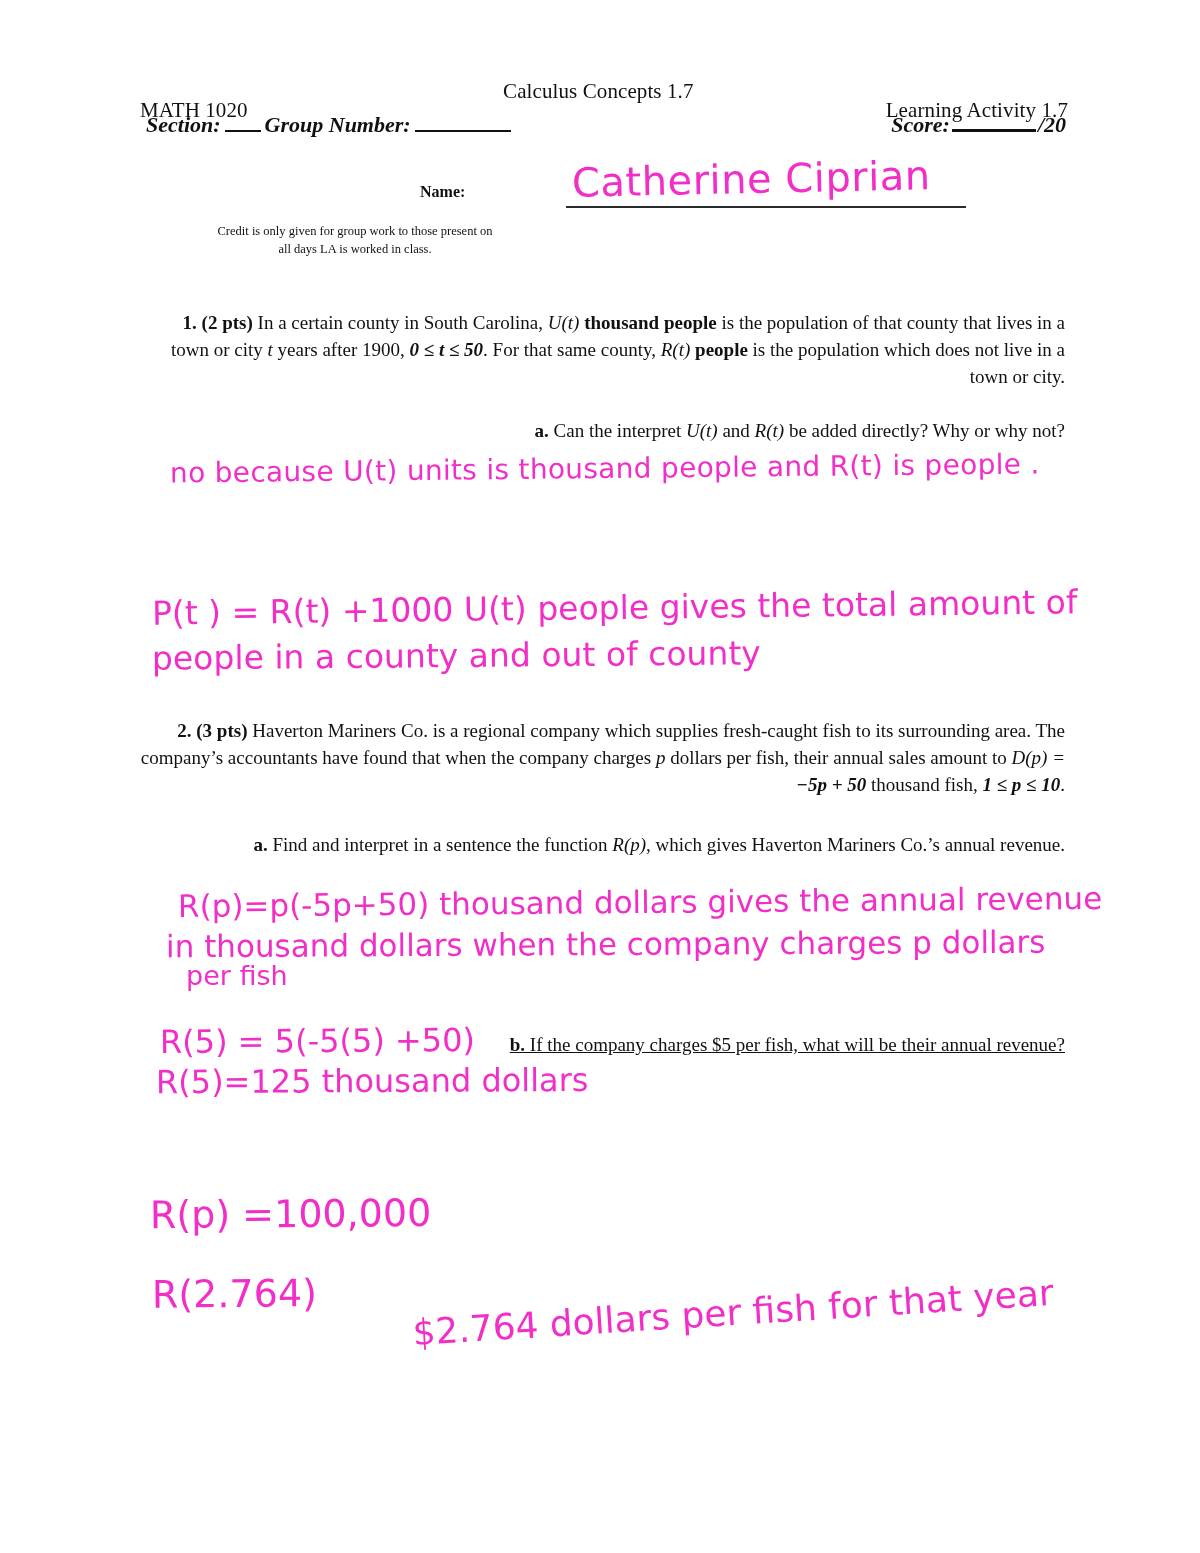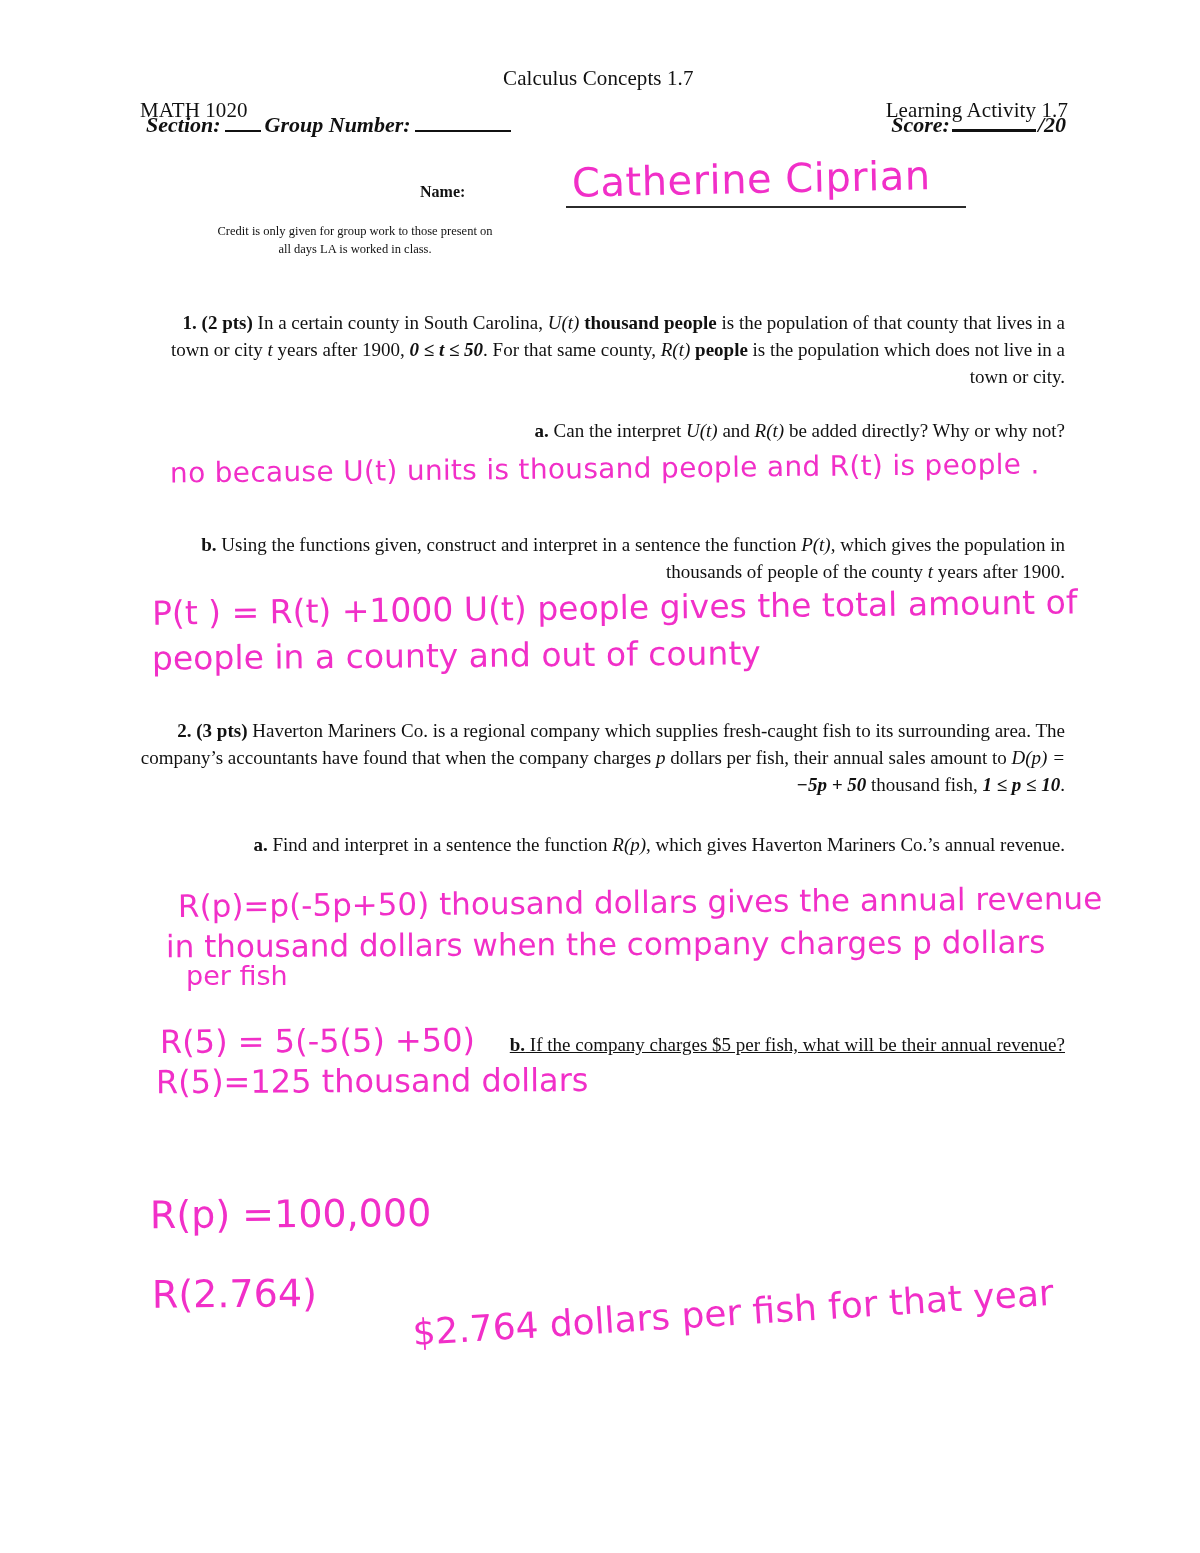--- a/index.html
+++ b/index.html
@@ -27,21 +27,21 @@
   .hdr-row1 {
     position: absolute;
     top: 66px; left: 140px; right: 132px;
     display: flex;
     justify-content: space-between;
     align-items: baseline;
     font-size: 21px;
     letter-spacing: .1px;
   }
   .hdr-course { flex: 0 0 auto; }
-  .hdr-center { position: absolute; left: 50%; transform: translateX(-53%); }
+  .hdr-center { position: absolute; left: 50%; transform: translateX(-53%); margin-top: 13px; }
   .hdr-right  { flex: 0 0 auto; margin-left: auto; margin-top: 32px; }
 
   .hdr-row2 {
     position: absolute;
     top: 112px; left: 146px; right: 134px;
     font-size: 22px;
     font-weight: bold;
     display: flex;
     align-items: baseline;
     font-style: italic;
@@ -141,23 +141,20 @@
     <b>1.</b>
     <b>(2 pts)</b><span> In a certain county in South Carolina, </span><i>U(t)</i><b> thousand people</b><span> is the population of that county that lives in a town or city </span><i>t</i><span> years after 1900, </span><span class="math">0 ≤ t ≤ 50</span><span>. For that same county, </span><i>R(t)</i><b> people</b><span> is the population which does not live in a town or city.</span>
   </div>
 
   <div class="q" style="top:418px;">
     <b>a.</b><span> Can the interpret </span><i>U(t)</i><span> and </span><i>R(t)</i><span> be added directly? Why or why not?</span>
   </div>
 
   <div class="hand l" style="top:452px; left:170px; font-size:28px; transform:rotate(-0.6deg);">no because  U(t) units is thousand people and R(t) is people .</div>
 
-  <div class="q" style="top:532px;">
-    <b>b.</b><span> Using the functions given, construct and interpret in a sentence the function </span><i>P(t)</i><span>, which gives the population in thousands of people of the county </span><i>t</i><span> years after 1900.</span>
-  </div>
 
   <div class="hand" style="top:588px; left:152px; font-size:33px; transform:rotate(-0.7deg);">P(t ) = R(t) +1000 U(t) people gives  the total amount of</div>
   <div class="hand" style="top:636px; left:152px; font-size:33px; transform:rotate(-0.5deg);">people  in a county and out of county</div>
 
   <div class="q" style="top:718px;">
     <b>2.</b>
     <b>(3 pts)</b><span> Haverton Mariners Co. is a regional company which supplies fresh-caught fish to its surrounding area. The company’s accountants have found that when the company charges </span><i>p</i><span> dollars per fish, their annual sales amount to </span><i>D(p) = </i><span class="math">−5p + 50</span><span> thousand fish, </span><span class="math">1 ≤ p ≤ 10</span><span>.</span>
   </div>
 
   <div class="q" style="top:832px;">

